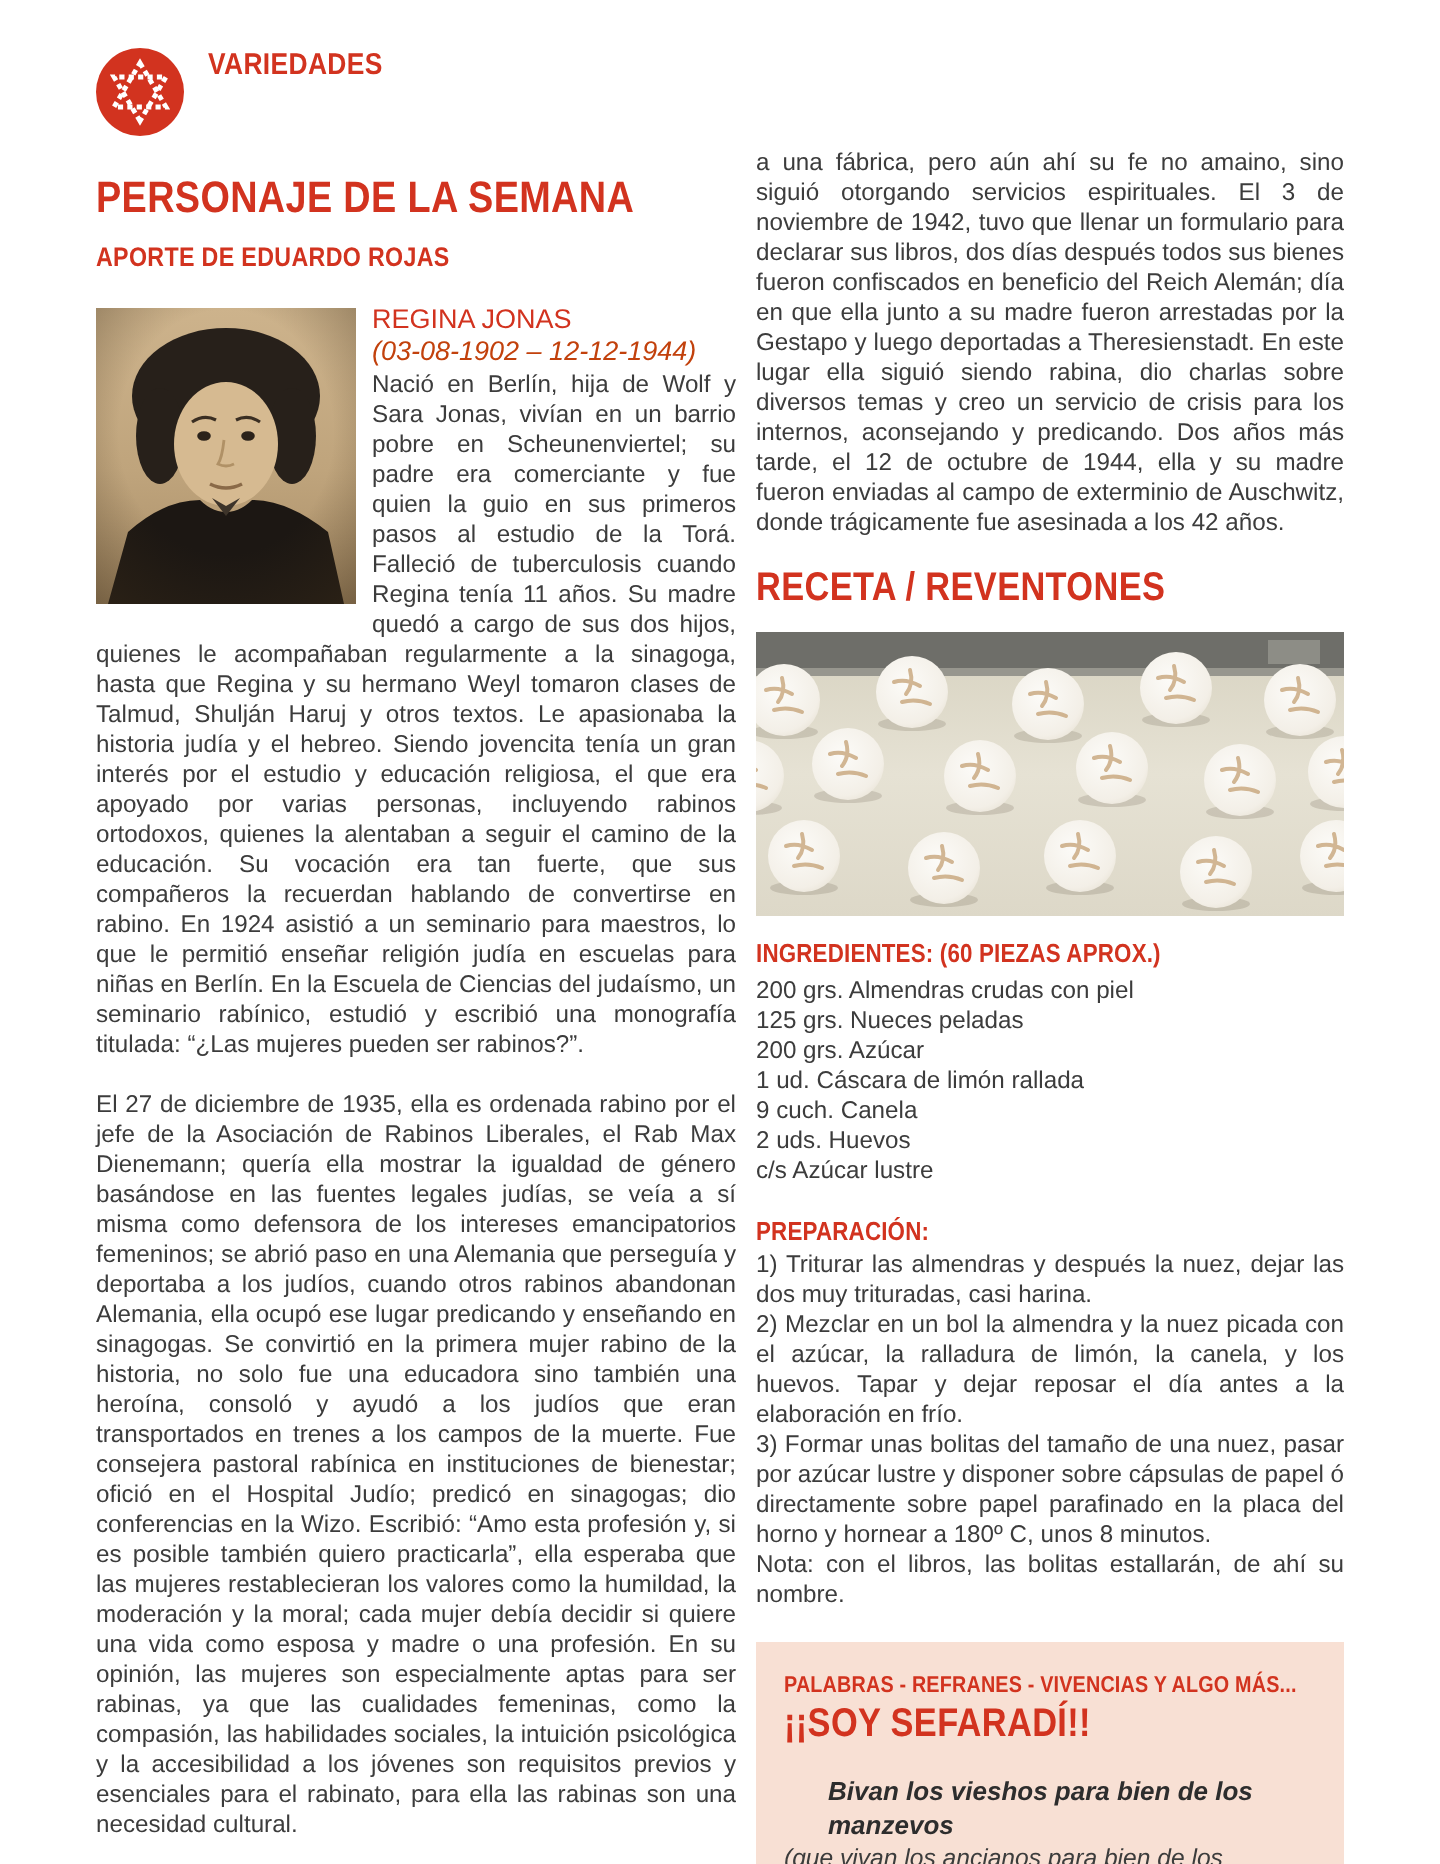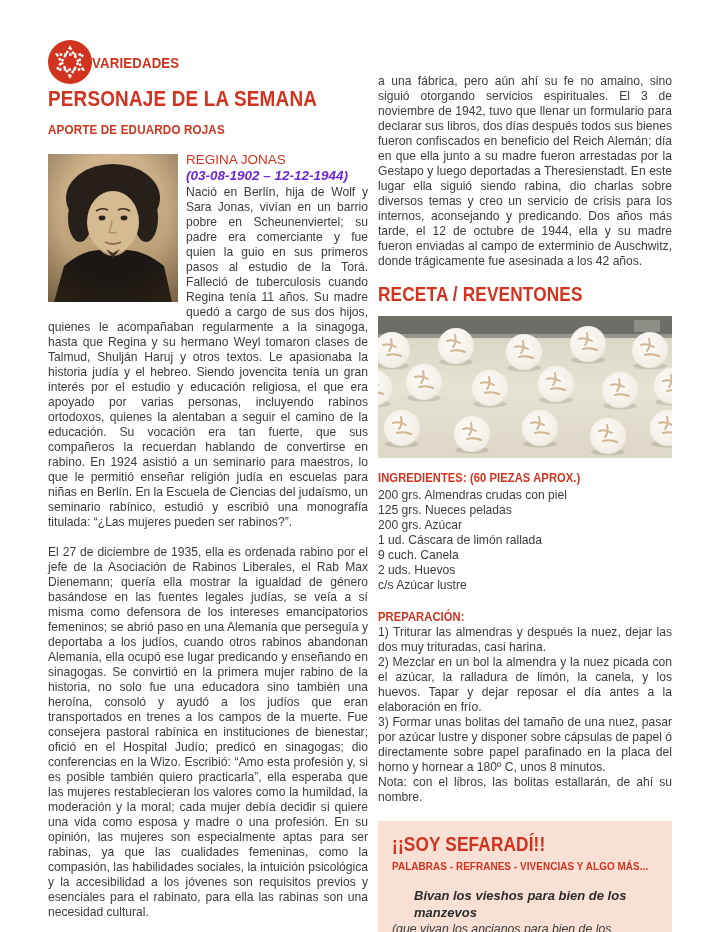--- a/index.html
+++ b/index.html
@@ -6,42 +6,42 @@
   html,body { background:#ffffff; }
   .page {
     position:relative;
     width:720px; height:932px;
     background:#ffffff;
     overflow:hidden;
     font-family:"Liberation Sans", sans-serif;
     color:#3c3c3c;
   }
   
-  .header { position:absolute; left:48px; top:40px; display:flex; align-items:center; }
+  .header { position:absolute; left:48px; top:24px; display:flex; align-items:flex-start; gap:12px; }
   .logo-circle { width:44px; height:44px; }
   .brand {
     color:#d2331f; font-weight:bold; font-size:15px; letter-spacing:0.2px;
     display:inline-block; transform:scaleX(0.88); transform-origin:0 50%; white-space:nowrap;
   }
   
   .cond { display:inline-block; transform:scaleX(0.86); transform-origin:0 50%; white-space:nowrap; }
   .h-main { color:#d2331f; font-weight:bold; font-size:22px; letter-spacing:0.2px; }
   .h-sub  { color:#d2331f; font-weight:bold; font-size:13.5px; letter-spacing:0.2px; }
   .h-section { color:#d2331f; font-weight:bold; font-size:20px; letter-spacing:0.2px; }
   .h-small { color:#d2331f; font-weight:bold; font-size:13px; letter-spacing:0.1px; }
   
   .col-left  { position:absolute; left:48px;  top:86px;  width:320px; }
   .col-right { position:absolute; left:378px; top:74px;  width:294px; }
   .body-txt { font-size:12.1px; line-height:15px; text-align:justify; color:#3c3c3c; }
   .para-gap { margin-top:15px; }
   
   .article { margin-top:14px; }
   .portrait { float:left; width:130px; height:148px; margin:2px 8px 4px 0; }
   .profile-name  { color:#d2331f; font-weight:normal; font-size:13.5px; line-height:16px; }
-  .profile-dates { color:#6d28d9; font-weight:bold; font-style:italic; font-size:13.5px; line-height:16px; margin-bottom:1px; }
+  .profile-dates { color:#c2410c; font-weight:normal; font-style:italic; font-size:13.5px; line-height:16px; margin-bottom:1px; }
   
   .recipe-photo { width:294px; height:142px; display:block; margin-top:10px; }
   .ing-list { margin-top:2px; }
   .ing-item { font-size:12.1px; line-height:15px; }
   .prep-list .step { font-size:12.1px; line-height:15px; text-align:justify; } .mt10 { margin-top:10px; } .mt14 { margin-top:14px; }
   
   .sef-box {
     margin-top:16px; background:#f8e0d4; padding:12px 14px 16px 14px; width:294px;
   }
   .sef-title { color:#d2331f; font-weight:bold; font-size:20px; letter-spacing:0.2px; }
@@ -161,21 +161,21 @@
 
     <div class="mt14"><span class="cond h-small">PREPARACIÓN:</span></div>
     <div class="prep-list">
       <div class="step">1) Triturar las almendras y después la nuez, dejar las dos muy trituradas, casi harina.</div>
       <div class="step">2) Mezclar en un bol la almendra y la nuez picada con el azúcar, la ralladura de limón, la canela, y los huevos. Tapar y dejar reposar el día antes a la elaboración en frío.</div>
       <div class="step">3) Formar unas bolitas del tamaño de una nuez, pasar por azúcar lustre y disponer sobre cápsulas de papel ó directamente sobre papel parafinado en la placa del horno y hornear a 180º C, unos 8 minutos.</div>
       <div class="step">Nota: con el libros, las bolitas estallarán, de ahí su nombre.</div>
     </div>
 
     <div class="sef-box">
+      <div><span class="cond sef-sub">PALABRAS - REFRANES - VIVENCIAS Y ALGO MÁS...</span></div>
       <div><span class="cond sef-title">¡¡SOY SEFARADÍ!!</span></div>
-      <div><span class="cond sef-sub">PALABRAS - REFRANES - VIVENCIAS Y ALGO MÁS...</span></div>
       <div class="sef-phrase">Bivan los vieshos para bien de los manzevos</div>
       <div class="sef-trans">(que vivan los ancianos para bien de los jóvenes)</div>
 
     </div>
   </div>
 
 </div>
 
 </body></html>

